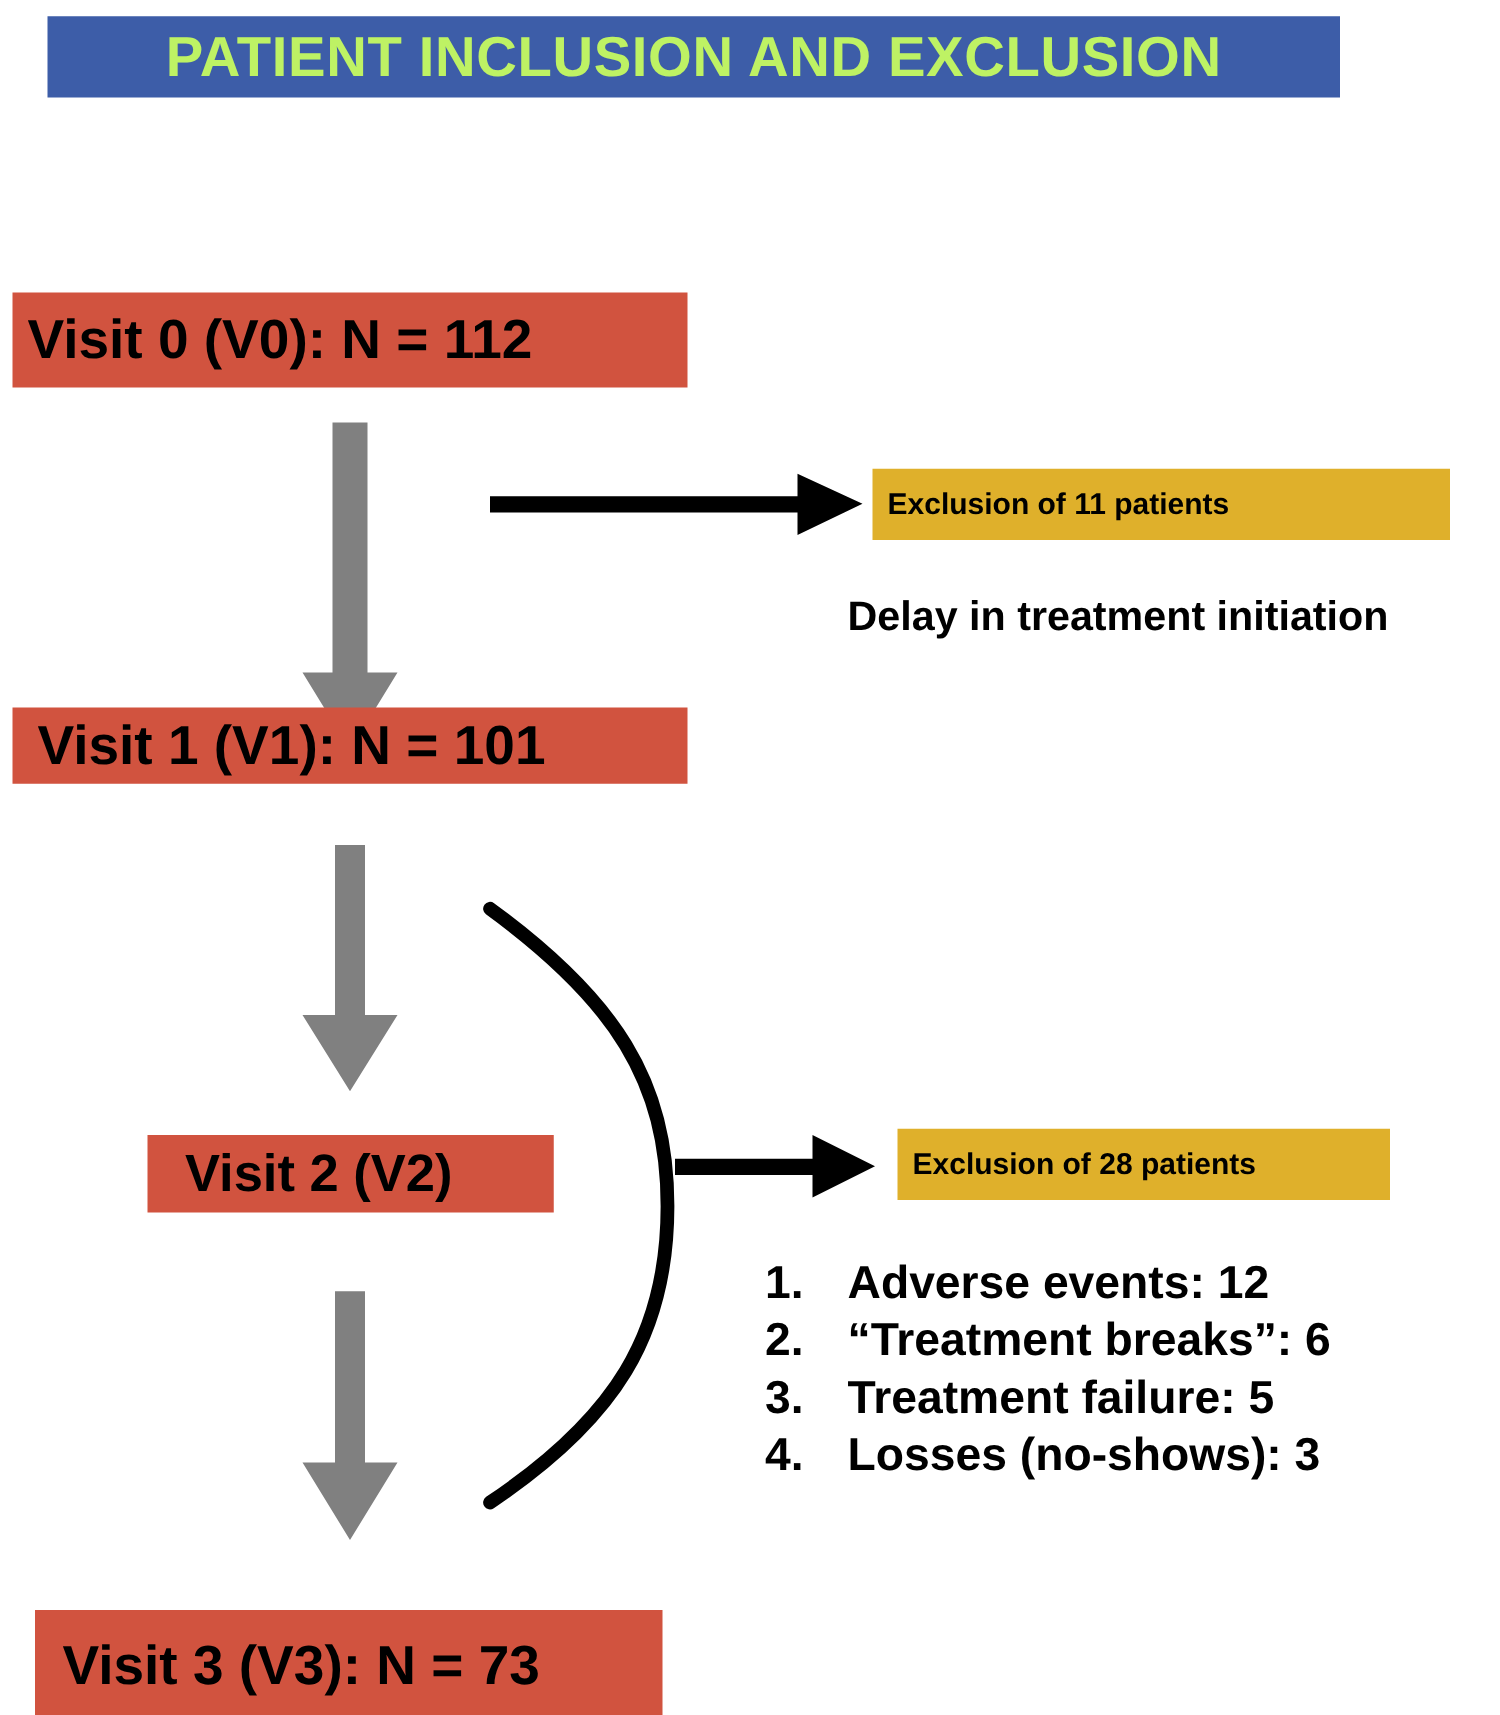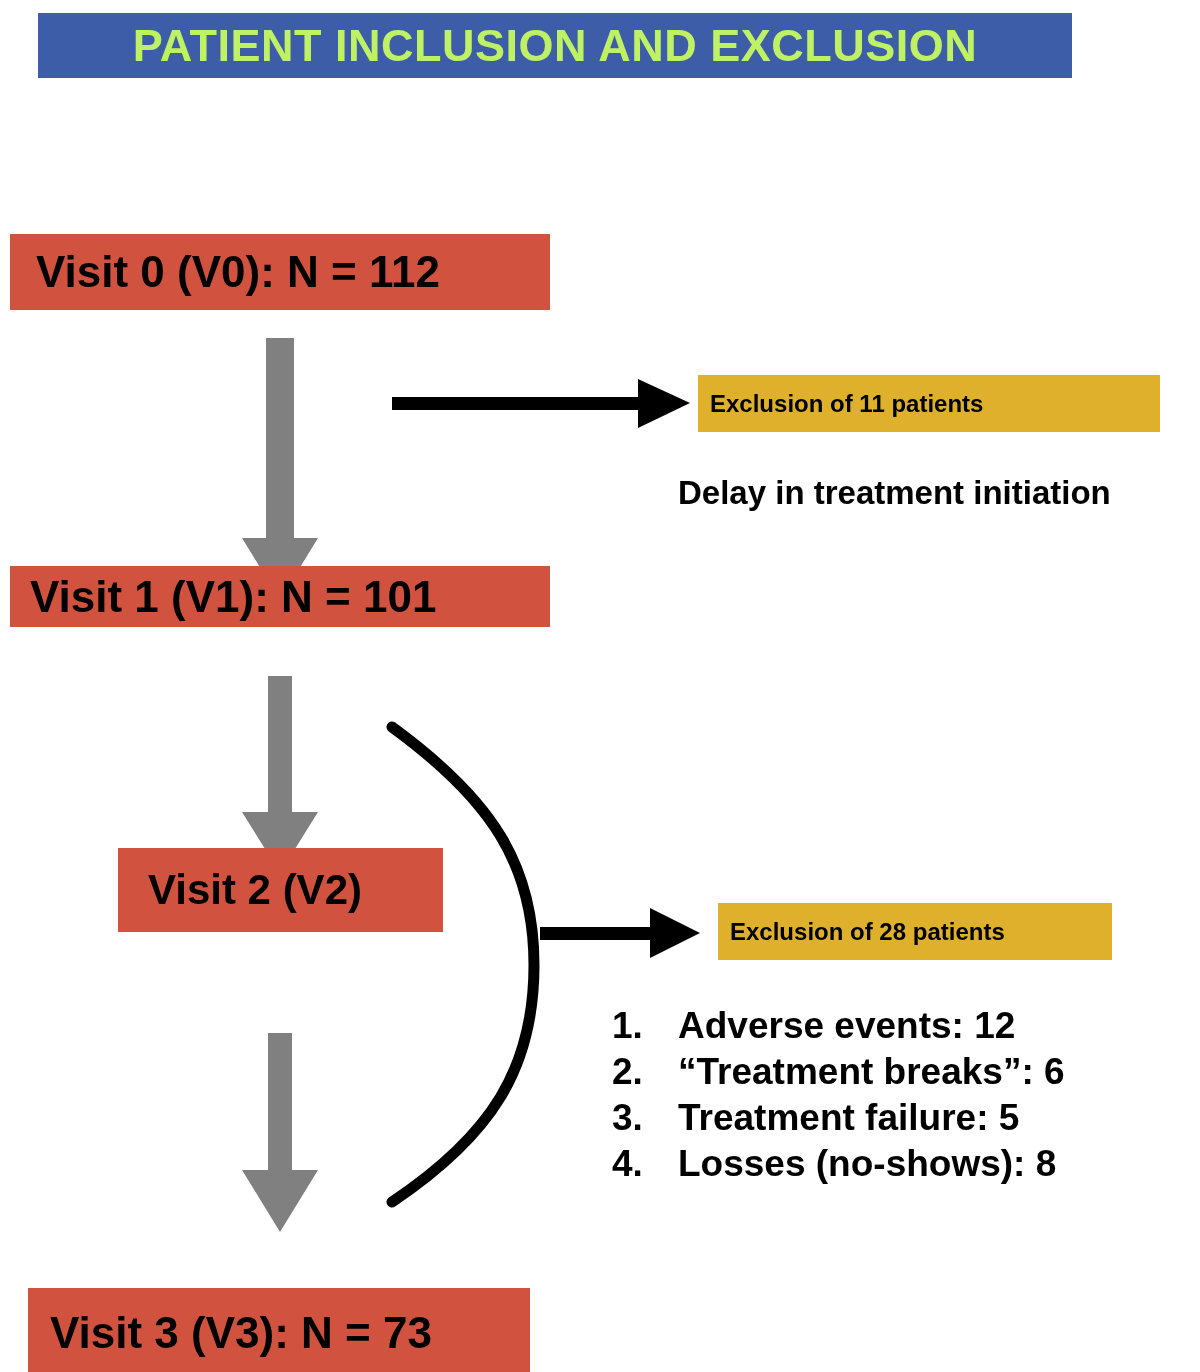--- a/index.html
+++ b/index.html
@@ -49,23 +49,23 @@
     align-items: center;
     box-sizing: border-box;
   }
   .visit-box .visit-label {
     color: #000000;
     font-weight: bold;
     white-space: nowrap;
     line-height: 1;
     font-family: "Liberation Sans", sans-serif;
   }
-  #visit-box-v0 { left: 10px;  top: 234px;  width: 540px; height: 76px; padding-left: 26px; }
+  #visit-box-v0 { left: 10px;  top: 234px;  width: 540px; height: 76px; padding-left: 12px; }
   #visit-box-v1 { left: 10px;  top: 566px;  width: 540px; height: 61px; padding-left: 20px; }
-  #visit-box-v2 { left: 118px; top: 848px;  width: 325px; height: 84px; padding-left: 30px; }
+  #visit-box-v2 { left: 118px; top: 908px;  width: 325px; height: 62px; padding-left: 30px; }
   #visit-box-v3 { left: 28px;  top: 1288px; width: 502px; height: 89px; padding-left: 22px; }
   #visit-box-v0 .visit-label,
   #visit-box-v1 .visit-label,
   #visit-box-v3 .visit-label { font-size: 44px; }
   #visit-box-v2 .visit-label { font-size: 42px; }
 
   
   .exclusion-box {
     background: #DFB02B;
     display: flex;
@@ -185,17 +185,17 @@
     <div class="reason-row">
       <span class="reason-num">2.</span>
       <span class="reason-text">“Treatment breaks”: 6</span>
     </div>
     <div class="reason-row">
       <span class="reason-num">3.</span>
       <span class="reason-text">Treatment failure: 5</span>
     </div>
     <div class="reason-row">
       <span class="reason-num">4.</span>
-      <span class="reason-text">Losses (no-shows): 8</span>
+      <span class="reason-text">Losses (no-shows): 3</span>
     </div>
   </div>
 
 </div>
 
 </body></html>

